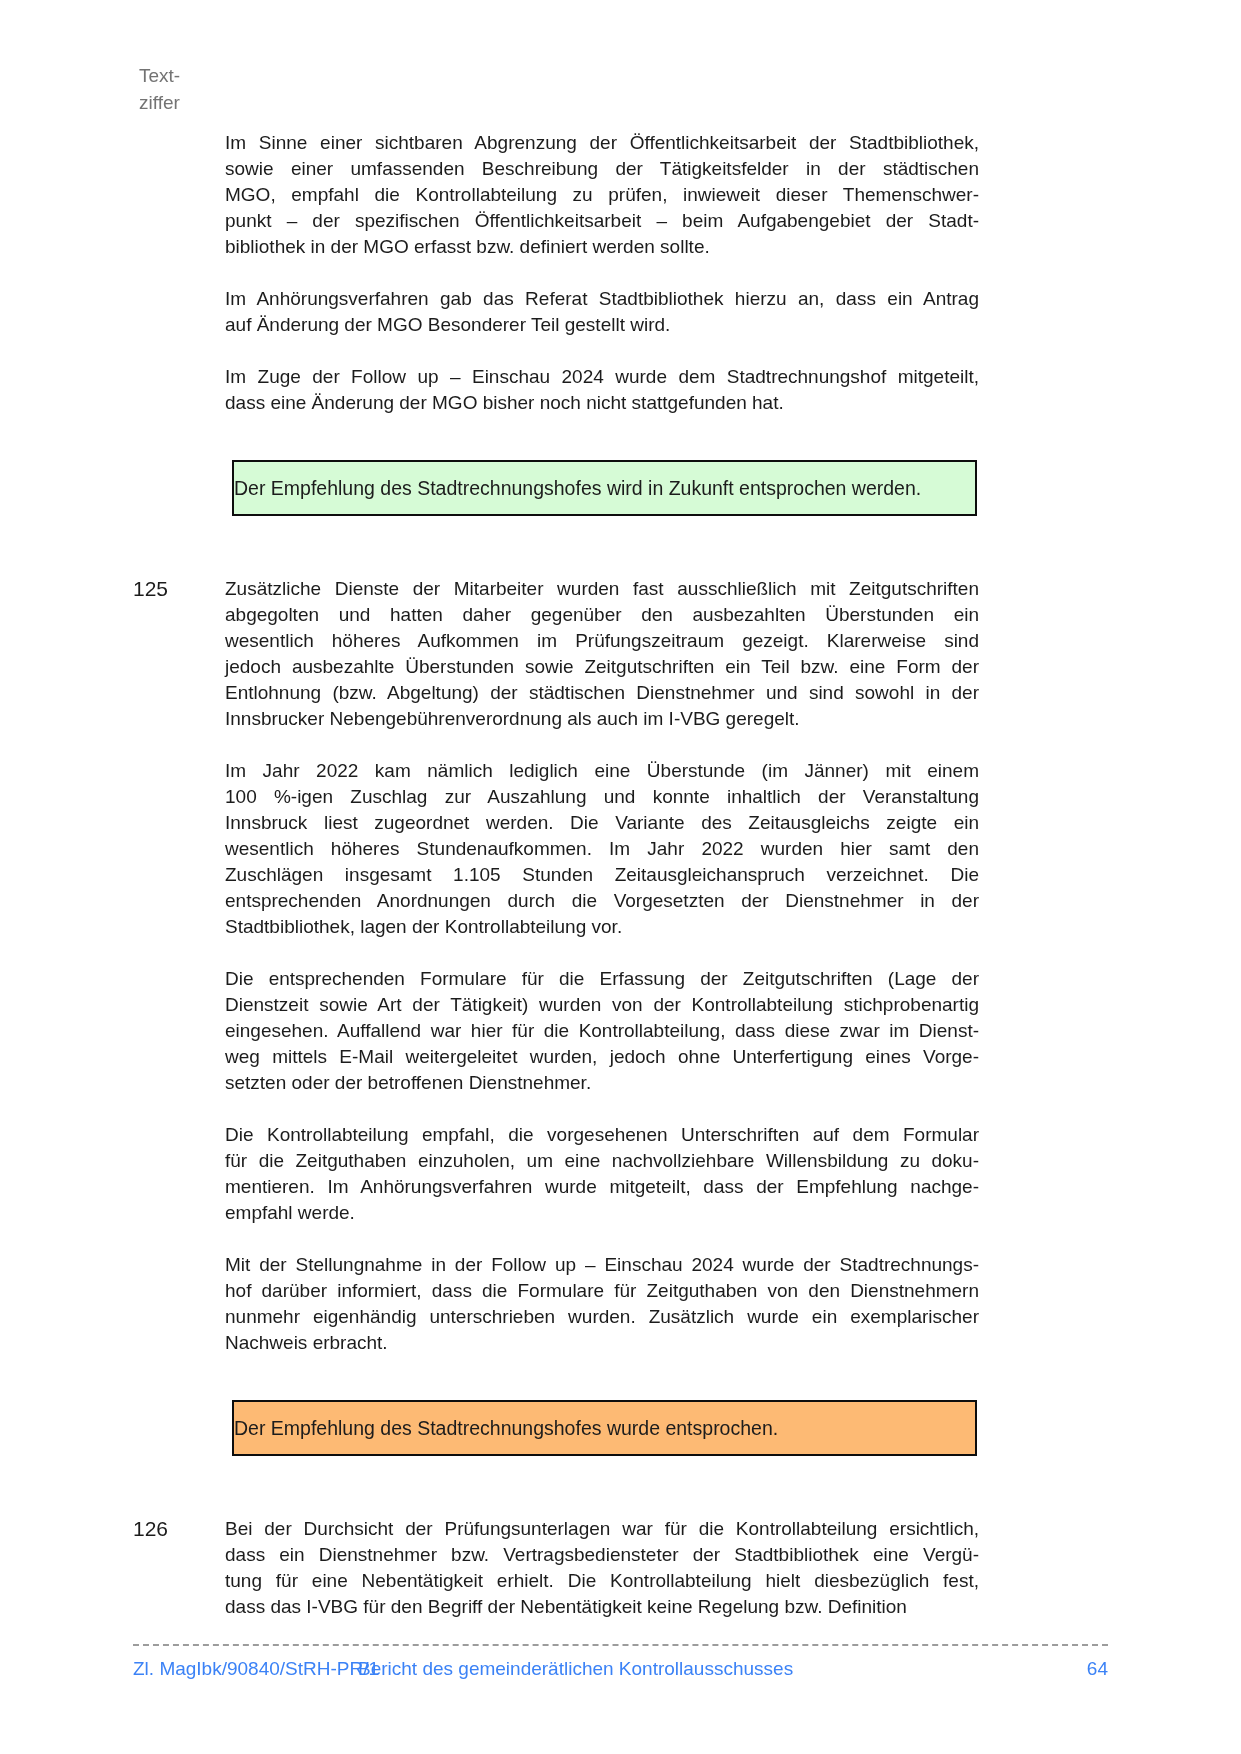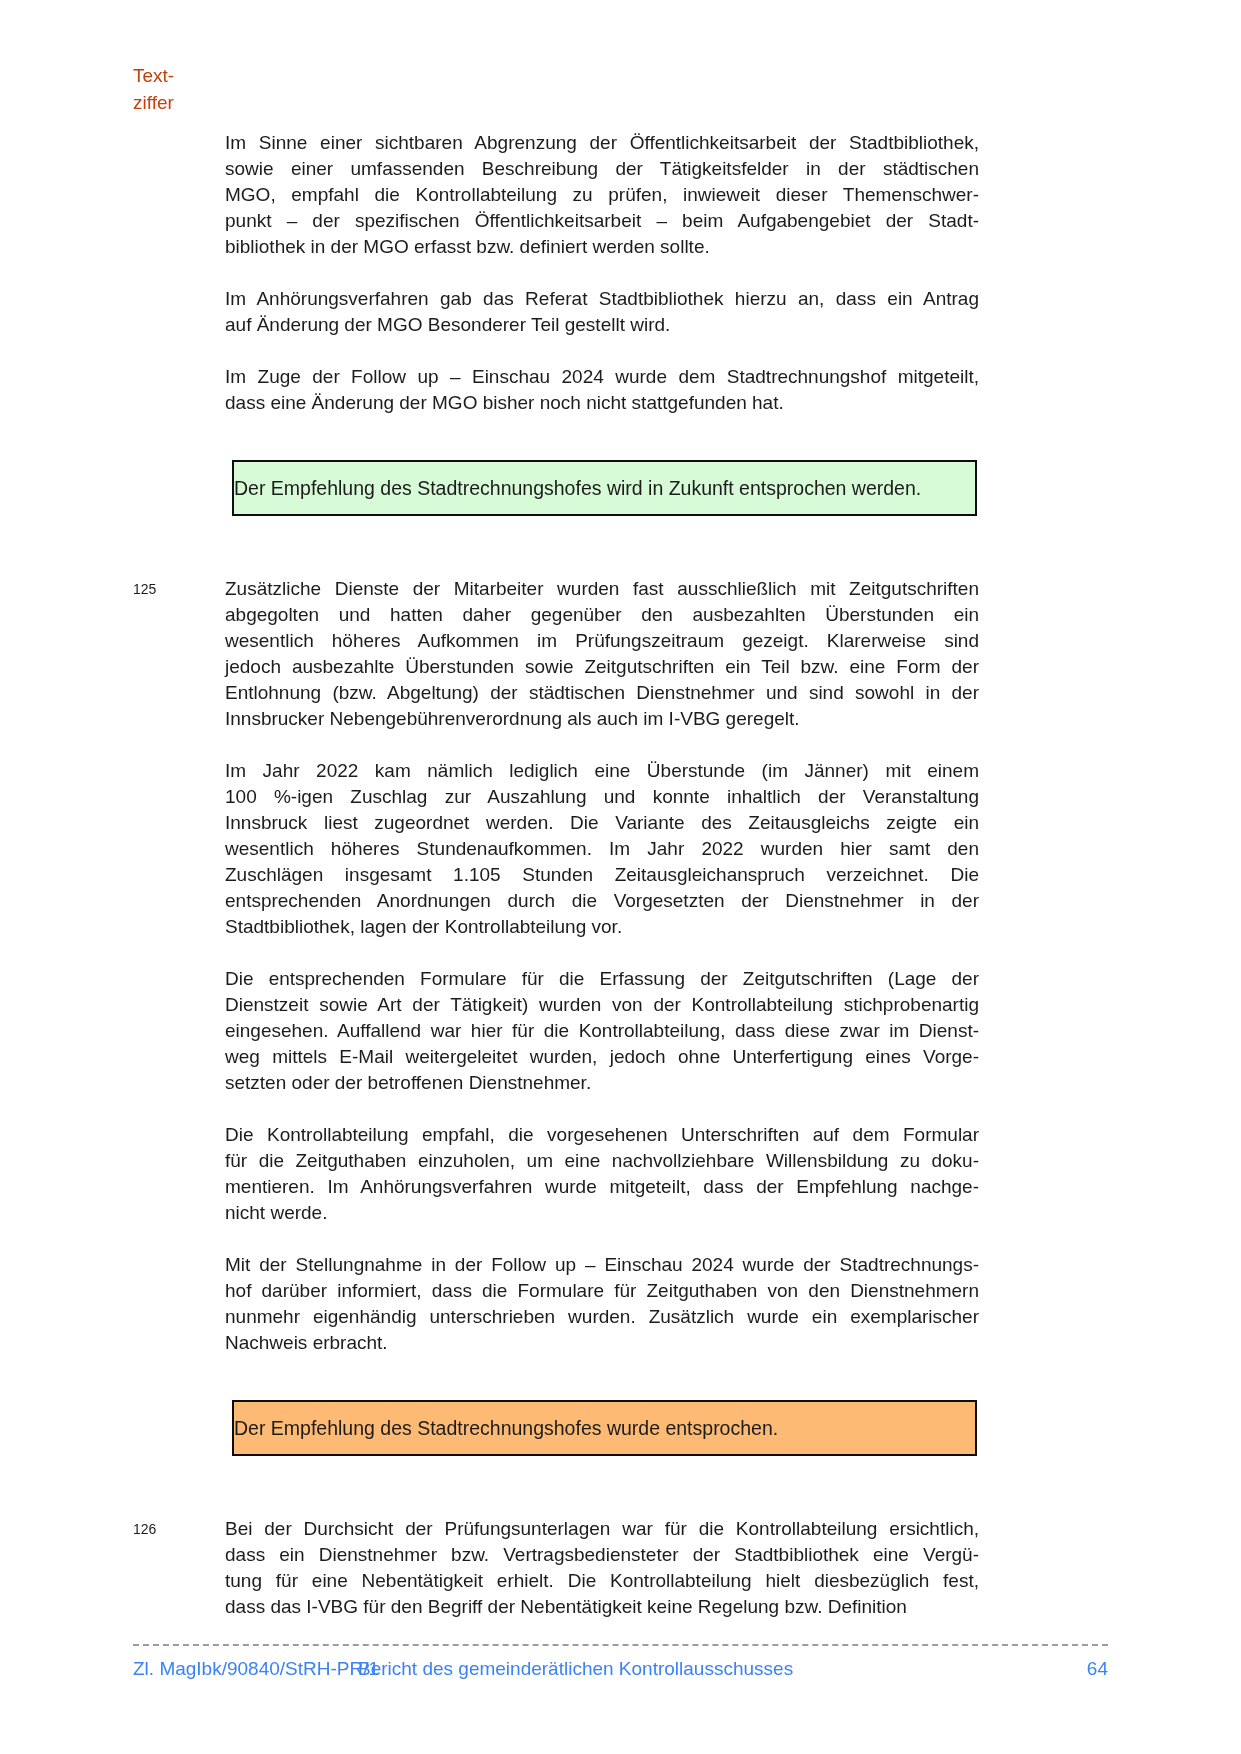--- a/index.html
+++ b/index.html
@@ -2,29 +2,29 @@
 <html><head>
 <meta charset="utf-8">
 <style>
   html,body{margin:0;padding:0;background:#fff;}
   .page{
     position:relative;width:1241px;height:1754px;background:#ffffff;
     font-family:"Liberation Sans","DejaVu Sans",sans-serif;
     color:#1c1c1c;overflow:hidden;
   }
   .margin-label{
-    position:absolute;left:133px;top:62px;
-    font-size:19px;line-height:27px;color:#c2410c;
+    position:absolute;left:139px;top:62px;
+    font-size:19px;line-height:27px;color:#737373;
   }
   .content{
     position:absolute;left:225px;top:130px;width:765px;
     font-size:19px;line-height:26px;
   }
   .para{position:relative;margin:0 11px 26px 0;}
-  .tz{position:absolute;left:-92px;top:0;font-size:14px;}
+  .tz{position:absolute;left:-92px;top:0;font-size:21px;}
   .line{min-height:26px;}
   .j{text-align:justify;text-align-last:justify;}
   .callout{
     box-sizing:border-box;
     margin:44px 0 60px 7px;width:745px;min-height:56px;
     border:2px solid #0d0d0d;background:#d6fbd6;
     display:flex;align-items:center;justify-content:flex-start;
     text-align:center;font-size:19.5px;
   }
   .footer{
@@ -88,21 +88,21 @@
         <div class="line j">Die entsprechenden Formulare für die Erfassung der Zeitgutschriften (Lage der</div>
         <div class="line j">Dienstzeit sowie Art der Tätigkeit) wurden von der Kontrollabteilung stichprobenartig</div>
         <div class="line j">eingesehen. Auffallend war hier für die Kontrollabteilung, dass diese zwar im Dienst-</div>
         <div class="line j">weg mittels E-Mail weitergeleitet wurden, jedoch ohne Unterfertigung eines Vorge-</div>
         <div class="line">setzten oder der betroffenen Dienstnehmer.</div>
       </div>
       <div class="para">
         <div class="line j">Die Kontrollabteilung empfahl, die vorgesehenen Unterschriften auf dem Formular</div>
         <div class="line j">für die Zeitguthaben einzuholen, um eine nachvollziehbare Willensbildung zu doku-</div>
         <div class="line j">mentieren. Im Anhörungsverfahren wurde mitgeteilt, dass der Empfehlung nachge-</div>
-        <div class="line">nicht werde.</div>
+        <div class="line">empfahl werde.</div>
       </div>
       <div class="para">
         <div class="line j">Mit der Stellungnahme in der Follow up – Einschau 2024 wurde der Stadtrechnungs-</div>
         <div class="line j">hof darüber informiert, dass die Formulare für Zeitguthaben von den Dienstnehmern</div>
         <div class="line j">nunmehr eigenhändig unterschrieben wurden. Zusätzlich wurde ein exemplarischer</div>
         <div class="line">Nachweis erbracht.</div>
       </div>
       <div class="callout" style="background: #fdba74; border-color: rgb(13, 13, 13);">
         <span>Der Empfehlung des Stadtrechnungshofes wurde entsprochen.</span>
       </div>

